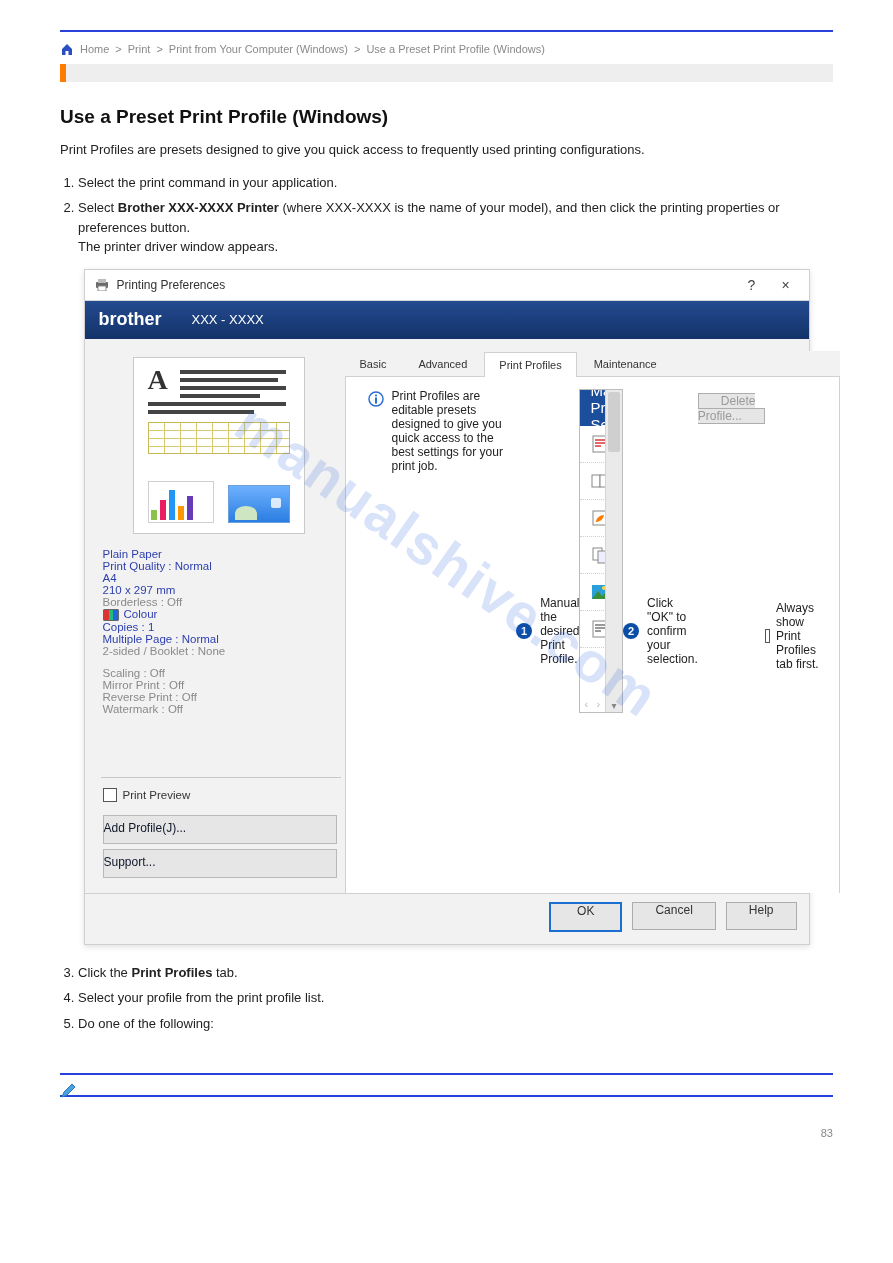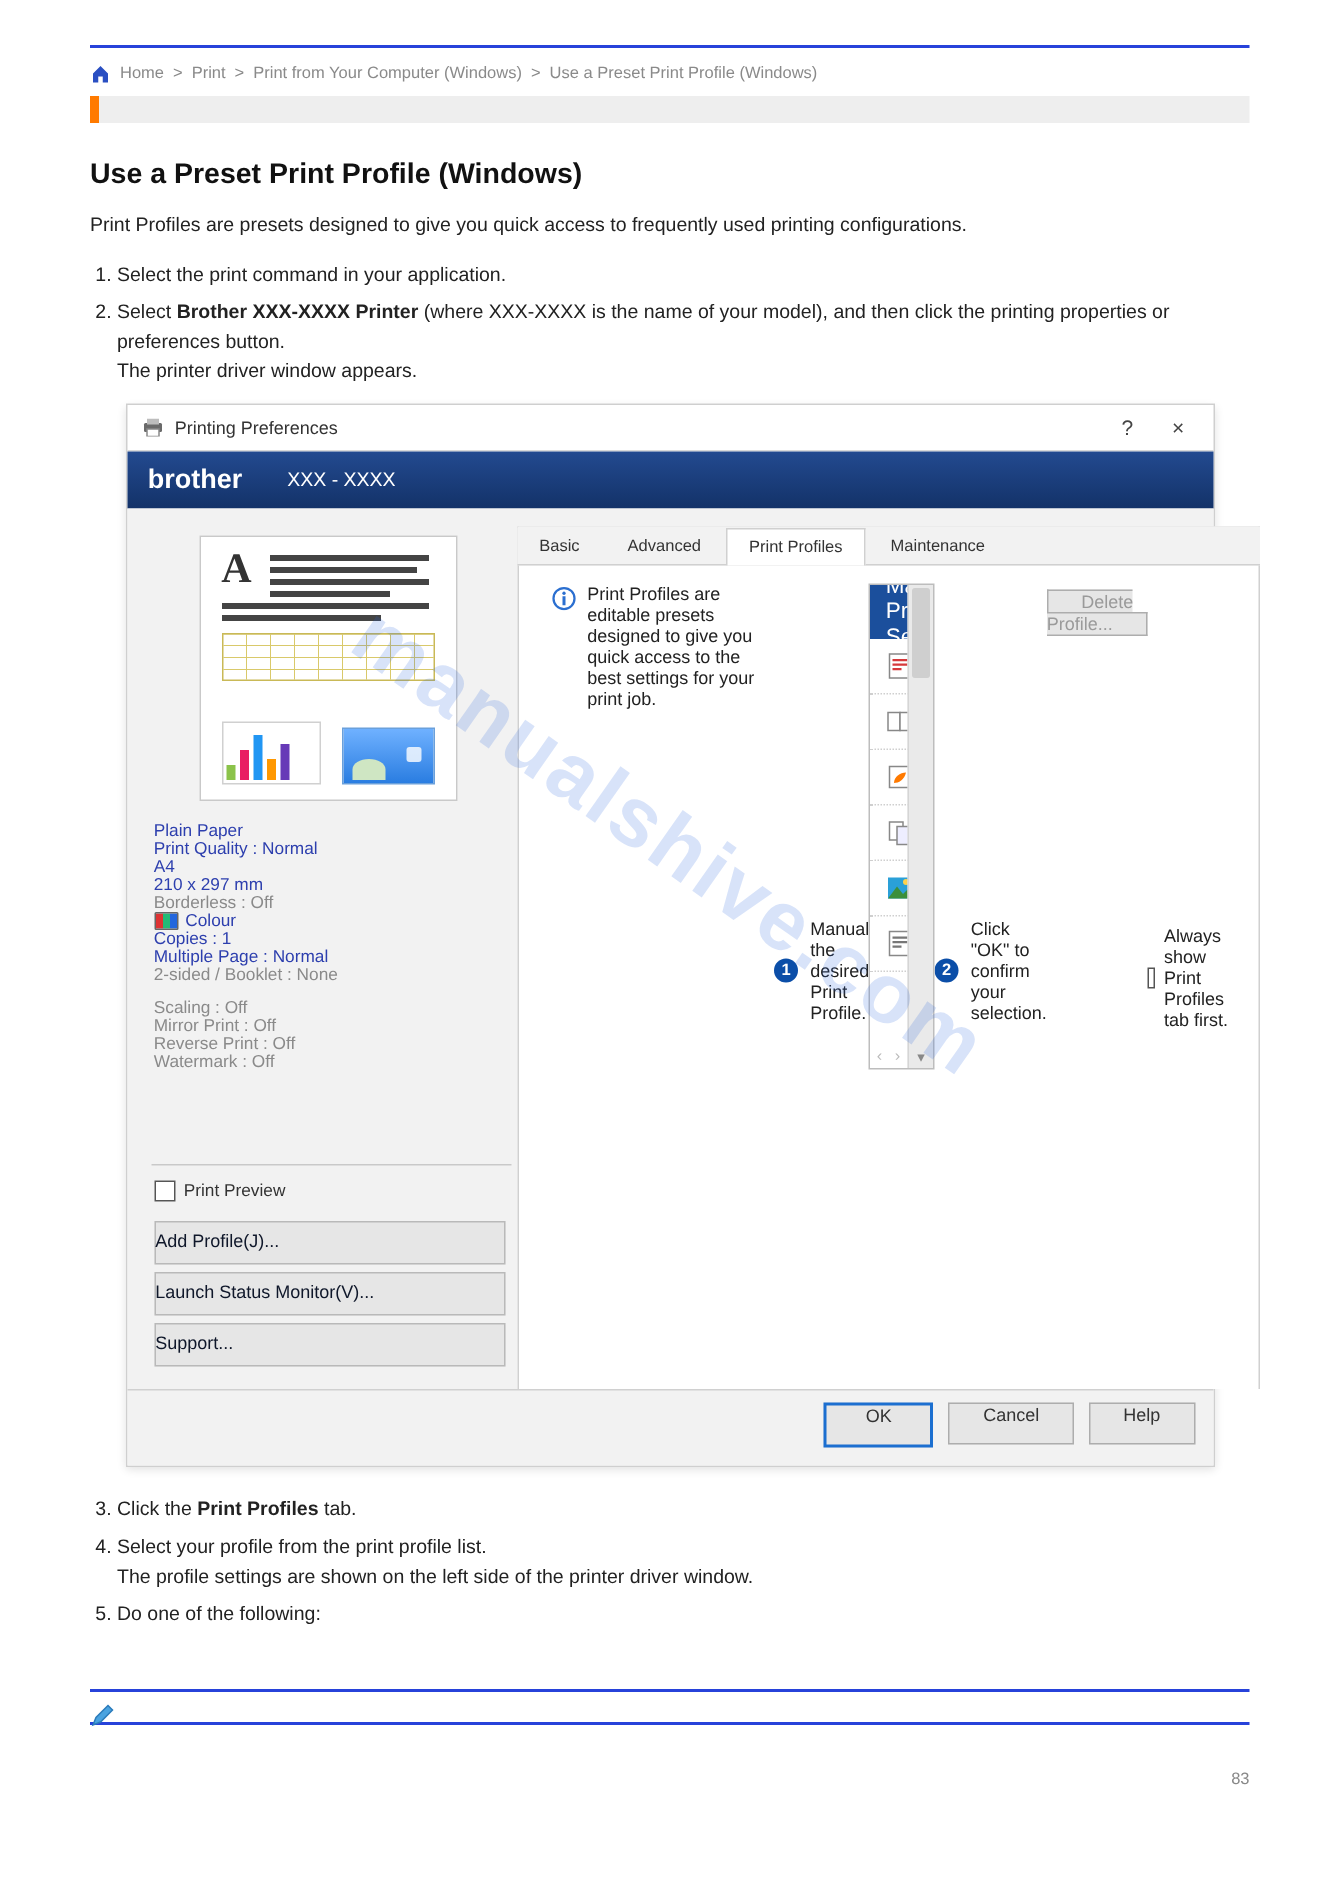--- a/index.html
+++ b/index.html
@@ -204,21 +204,20 @@
         <div class="muted">Reverse Print : Off</div>
         <div class="muted">Watermark : Off</div>
 
         <div class="left-divider"></div>
 
         <label class="chk">
           <span class="box"></span>
           <span>Print Preview</span>
         </label>
         <span class="lbtn">Add Profile(J)...</span>
-        <span class="lbtn">Launch Status Monitor(V)...</span>
         <span class="lbtn">Support...</span>
       </div>
 
       <div class="rightcol">
         <div class="tabs">
           <div class="tab-btn">Basic</div>
           <div class="tab-btn">Advanced</div>
           <div class="tab-btn active">Print Profiles</div>
           <div class="tab-btn">Maintenance</div>
         </div>
@@ -330,21 +329,20 @@
       <span class="btn">Help</span>
     </div>
   </div>
 
   <ol class="steps" start="3">
     <li>
       <span>Click the </span><b>Print Profiles</b><span> tab.</span>
     </li>
     <li>
       <span>Select your profile from the print profile list.</span>
-      <div>The profile settings are shown on the left side of the printer driver window.</div>
     </li>
     <li><span>Do one of the following:</span></li>
   </ol>
 
   <div class="note-block">
     <span class="pencil">
       <svg width="18" height="18" viewBox="0 0 18 18">
           <path d="M2 16l2-5 8-8 3 3-8 8-5 2z" fill="#4aa3e0" stroke="#2a7bbb"></path>
         </svg>
     </span>

